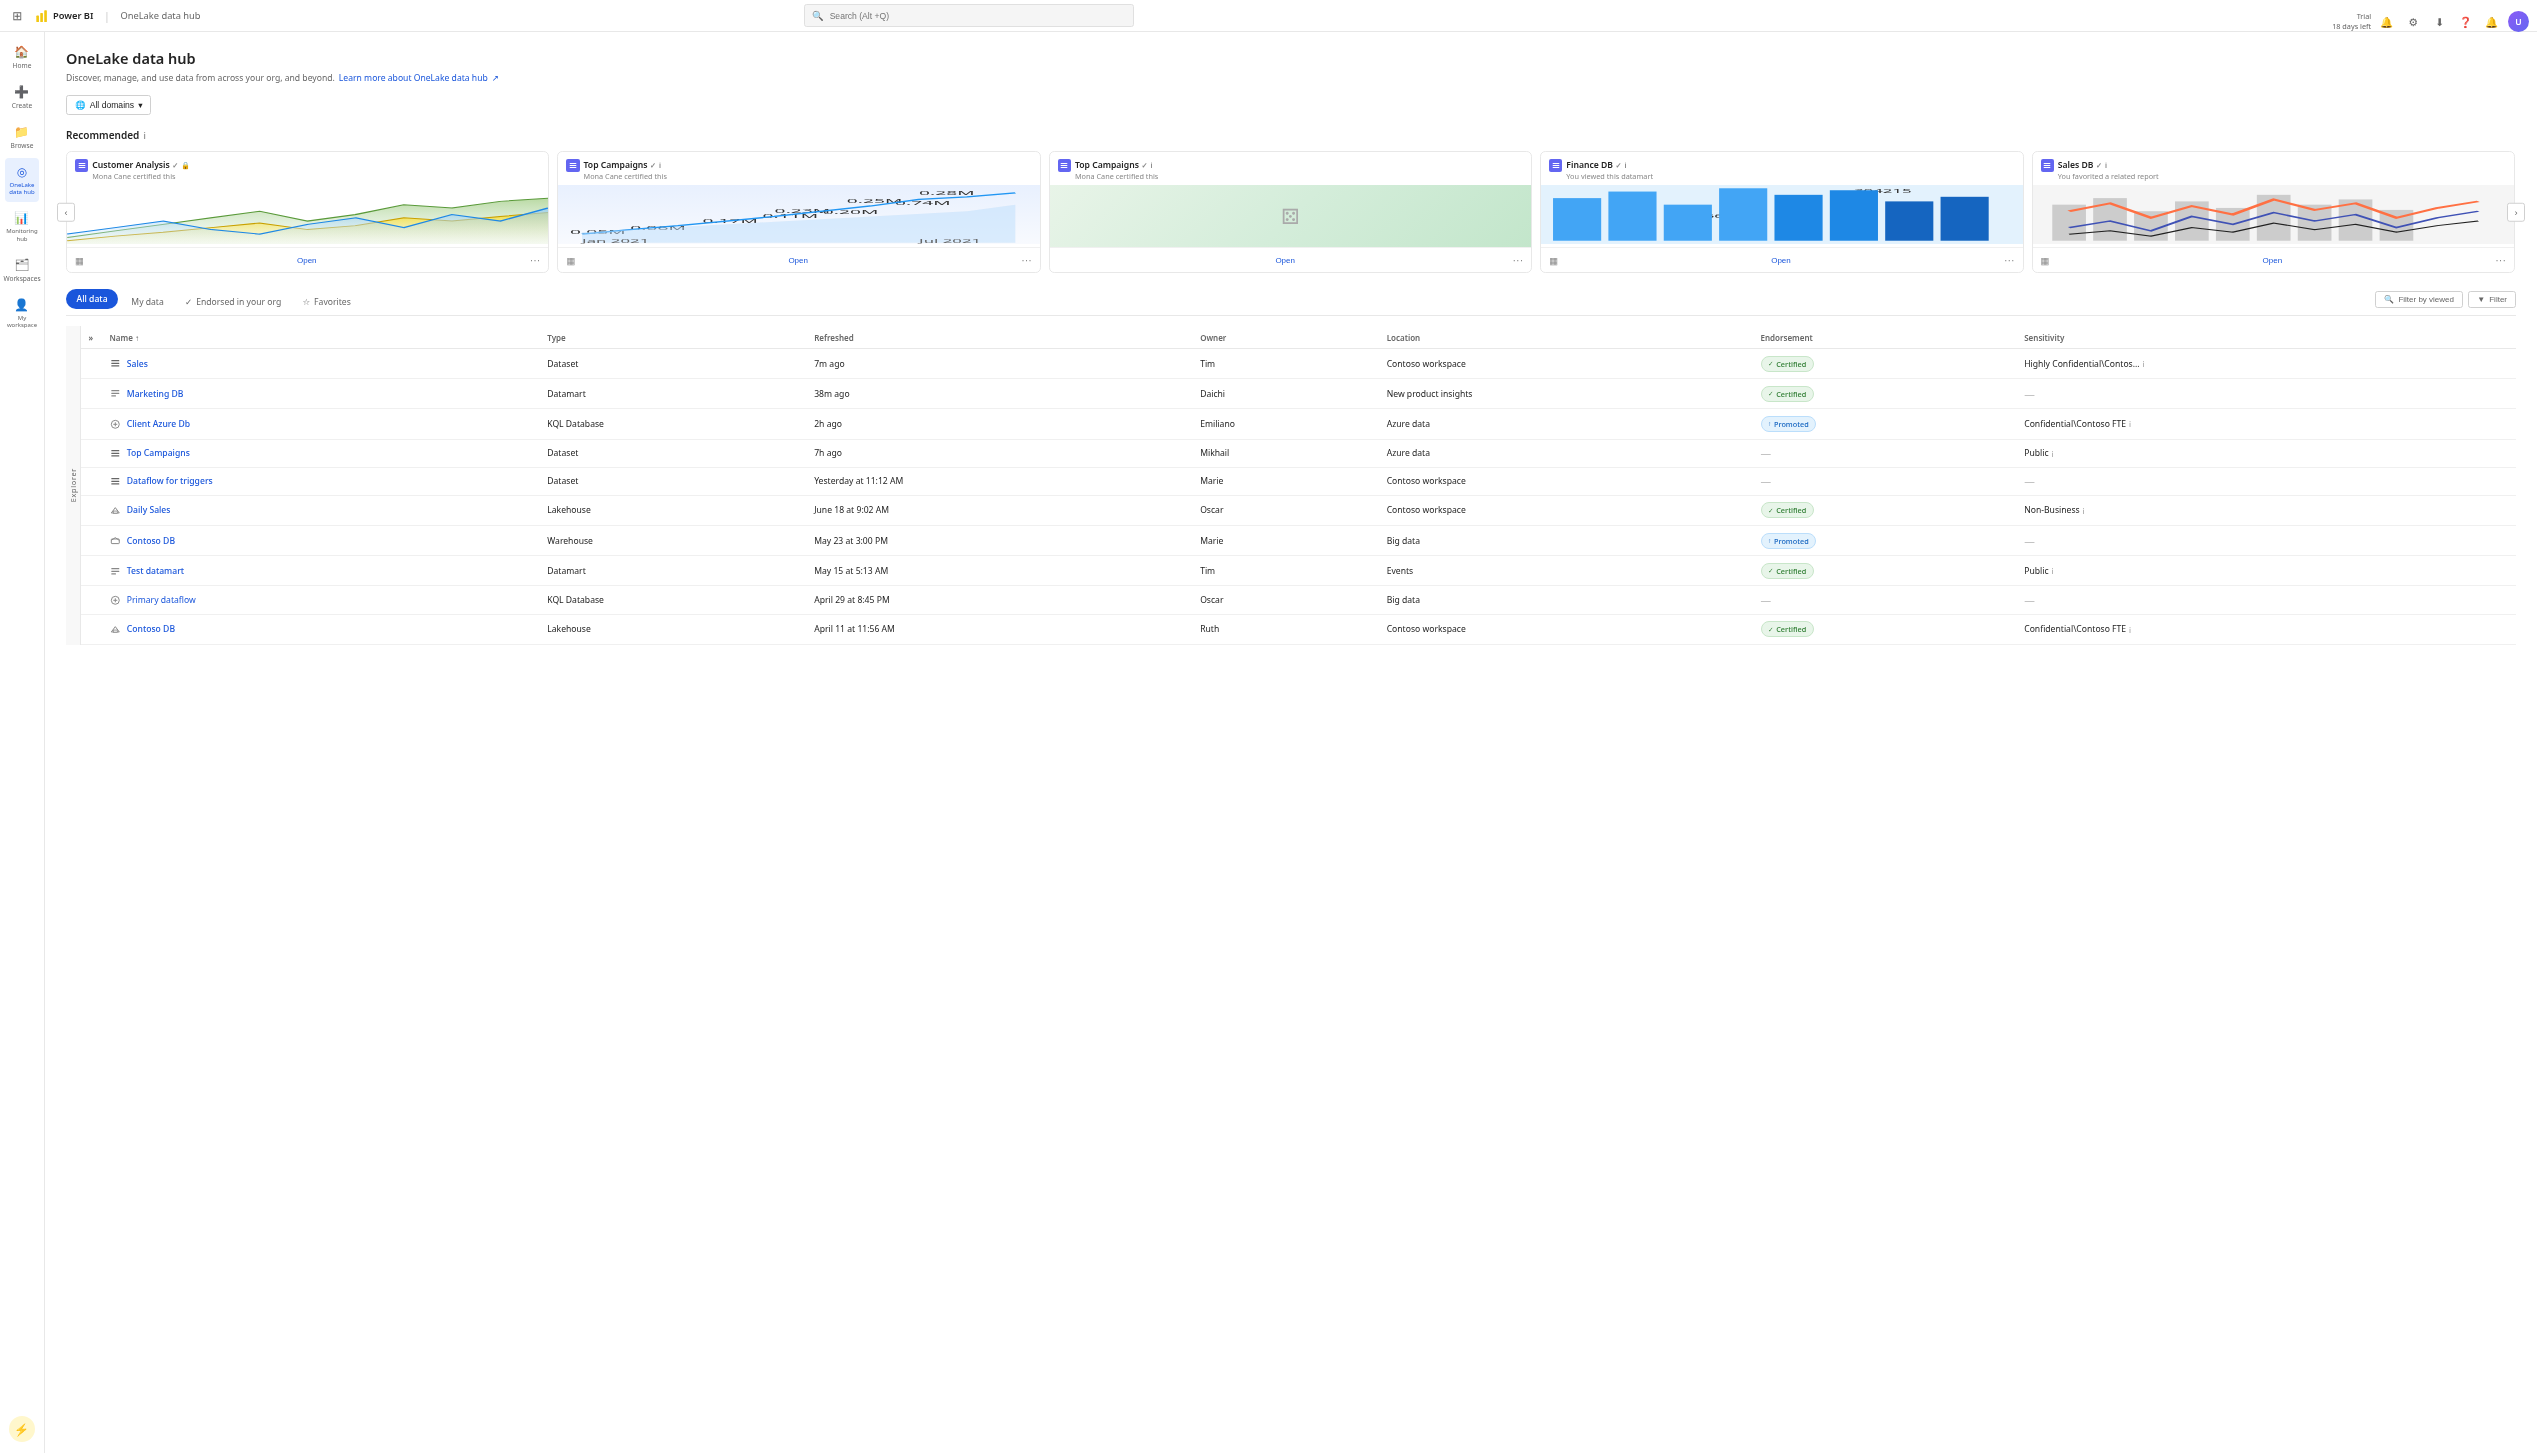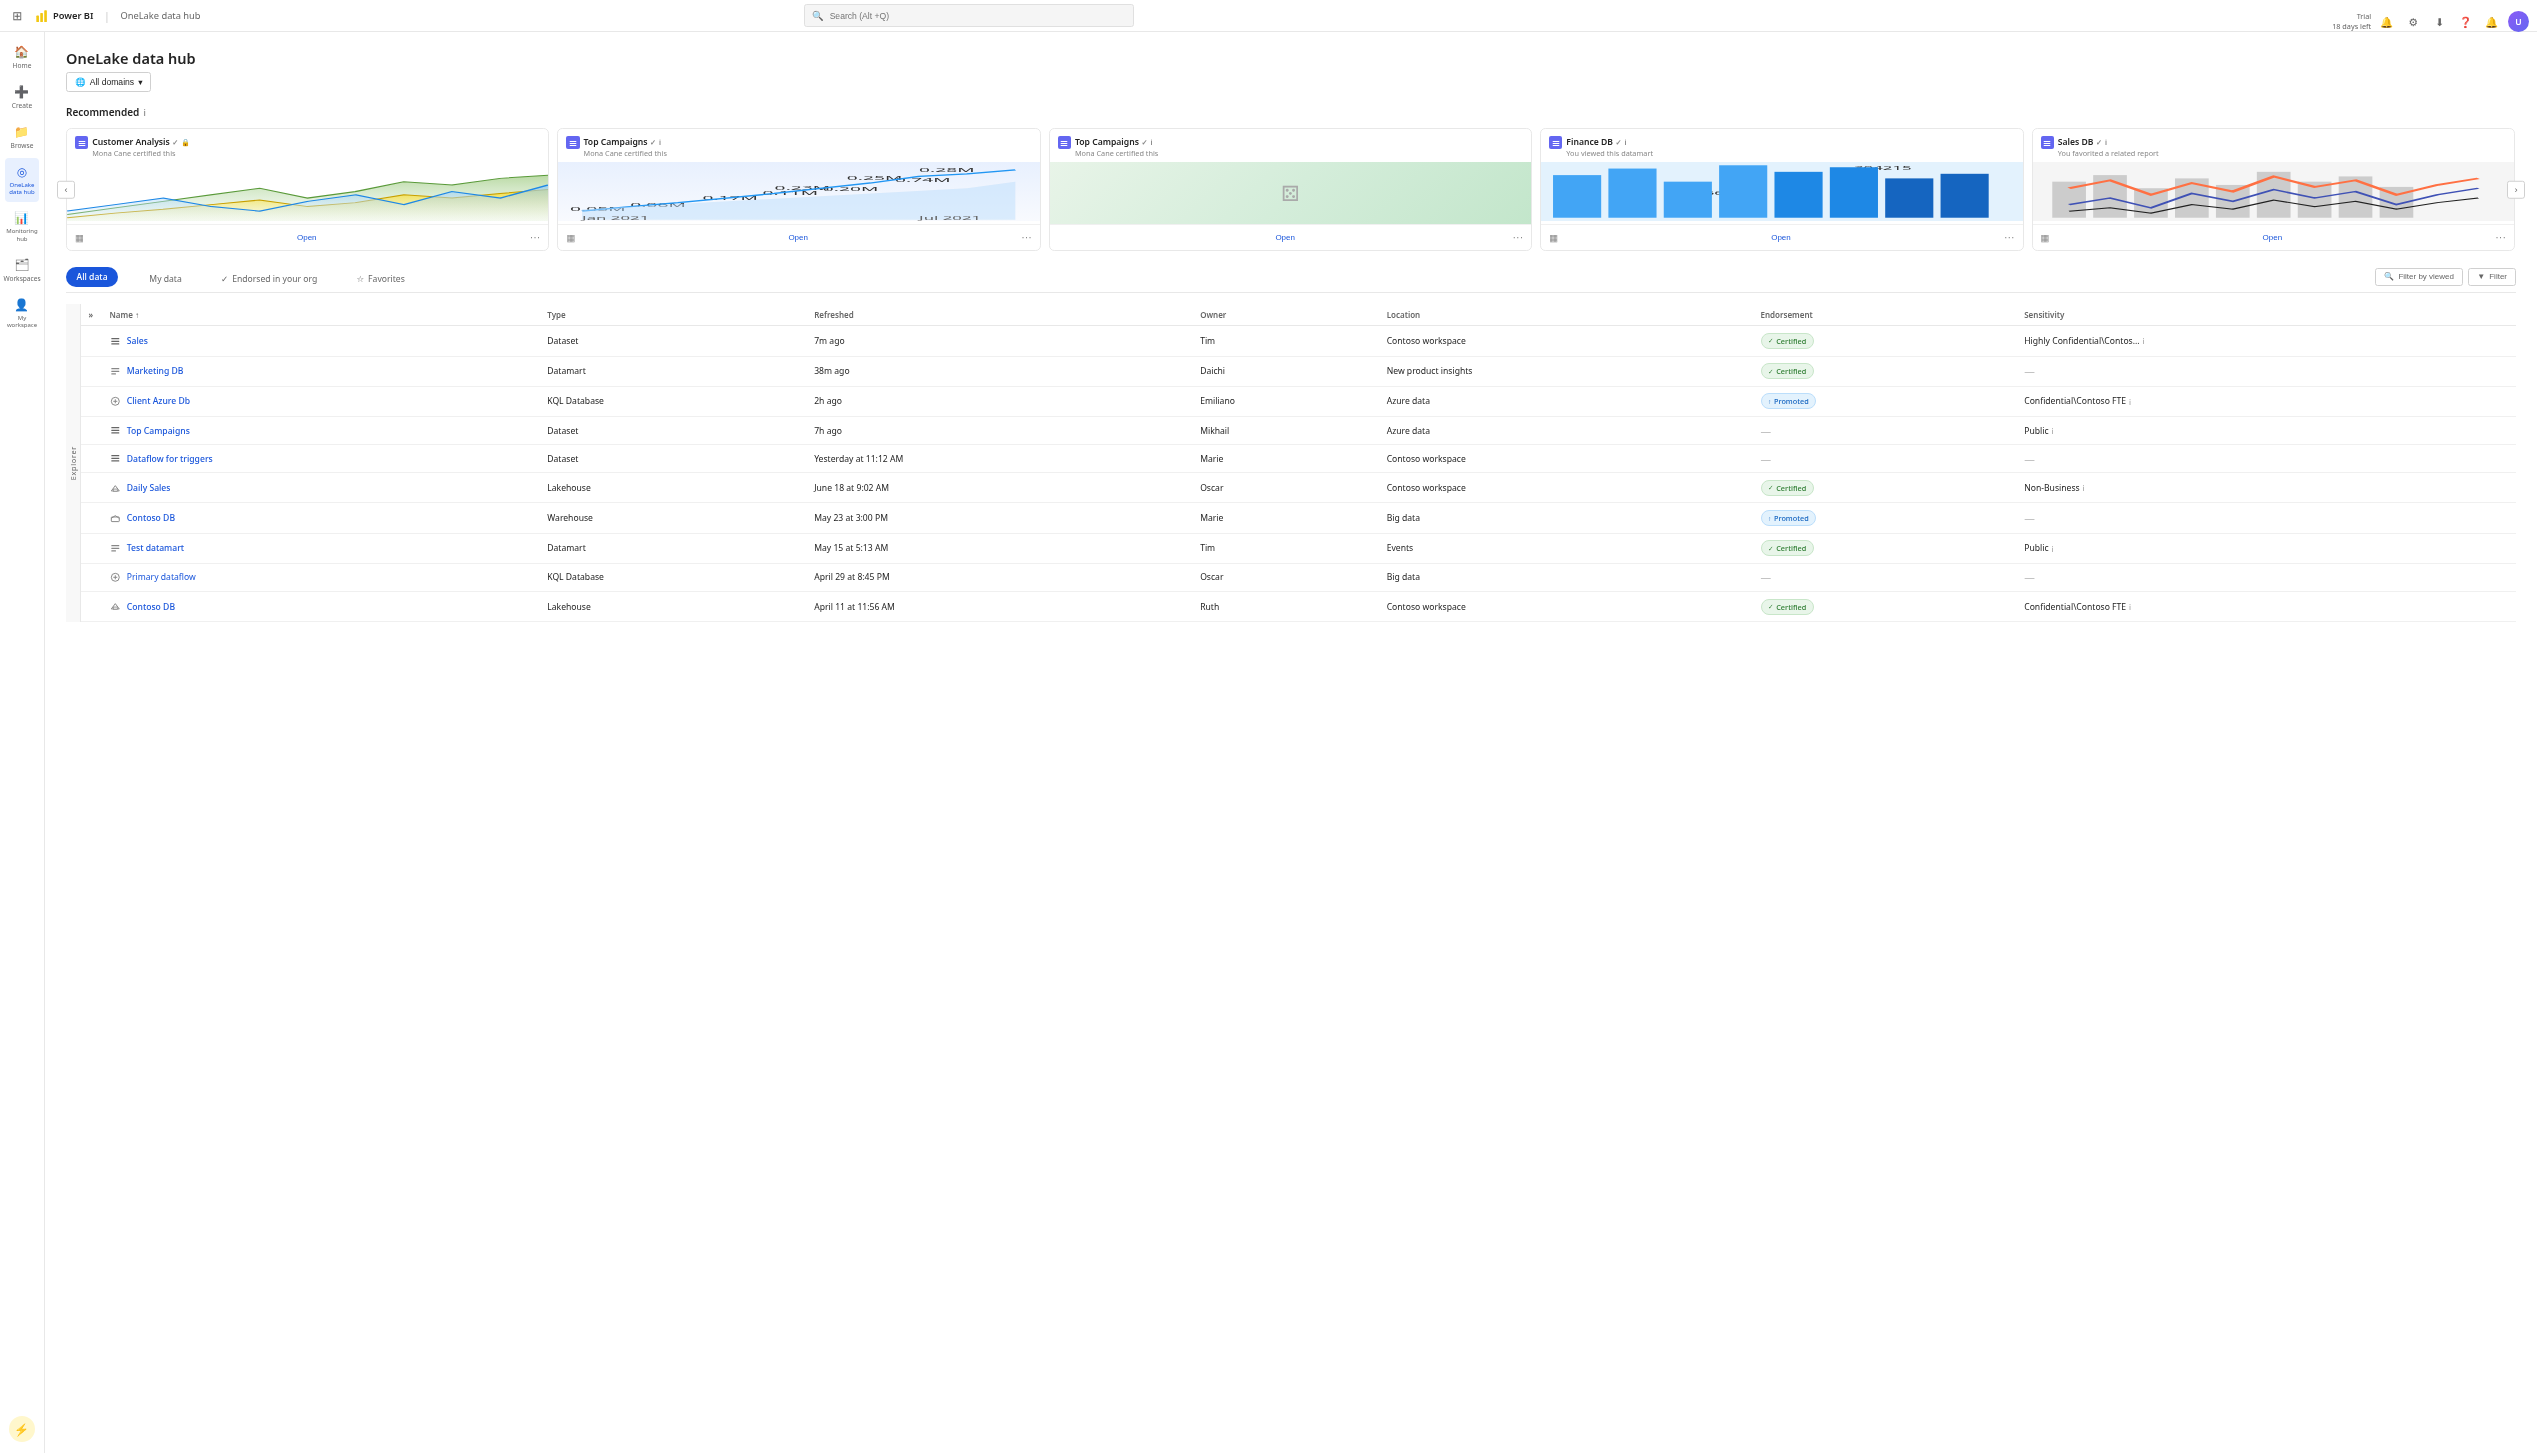--- a/index.html
+++ b/index.html
@@ -203,21 +203,21 @@
     }
     .open-btn {
       font-size: 8px; color: #1a56db; cursor: pointer;
       background: none; border: none; padding: 2.6px 5.3px;
     }
     .more-btn { background: none; border: none; cursor: pointer; color: #888; font-size: 10.6px; }
 
     
     .data-table-section {}
     .table-tabs {
-      display: flex; align-items: center; gap: 18px;
+      display: flex; align-items: center; gap: 0;
       margin-bottom: 10.6px; border-bottom: 0.7px solid #e8e8e8;
       position: relative;
     }
     .table-tab {
       padding: 5.3px 10.6px; font-size: 8.6px; cursor: pointer;
       color: #666; border-bottom: 1.3px solid transparent;
       display: flex; align-items: center; gap: 4px;
     }
     .table-tab.active {
       color: #242424; font-weight: 500;
@@ -380,20 +380,25 @@
       <div class="nav-bottom" style="margin-top:auto; padding:5.3px 0;">
         <div class="nav-item" style="background:#fff7cc; border-radius:50%; width:26.4px; height:26.4px; padding:2.6px;">
           <span style="font-size:12px; color:#f2c811;">⚡</span>
         </div>
       </div>
     </nav>
 
     <div class="content-area">
       
       <h1 class="page-title">OneLake data hub</h1>
+      <div class="page-desc">
+        <span>Discover, manage, and use data from across your org, and beyond.</span>
+        <a href="#">Learn more about OneLake data hub</a>
+        <span style="color:#1a56db;">↗</span>
+      </div>
       <button class="domain-filter-btn">
         <span>🌐</span>
         <span>All domains</span>
         <span>▾</span>
       </button>
 
       
       <div class="section-title">
         <span>Recommended</span>
         <span style="color:#999; font-size:9.3px;">ℹ</span>

